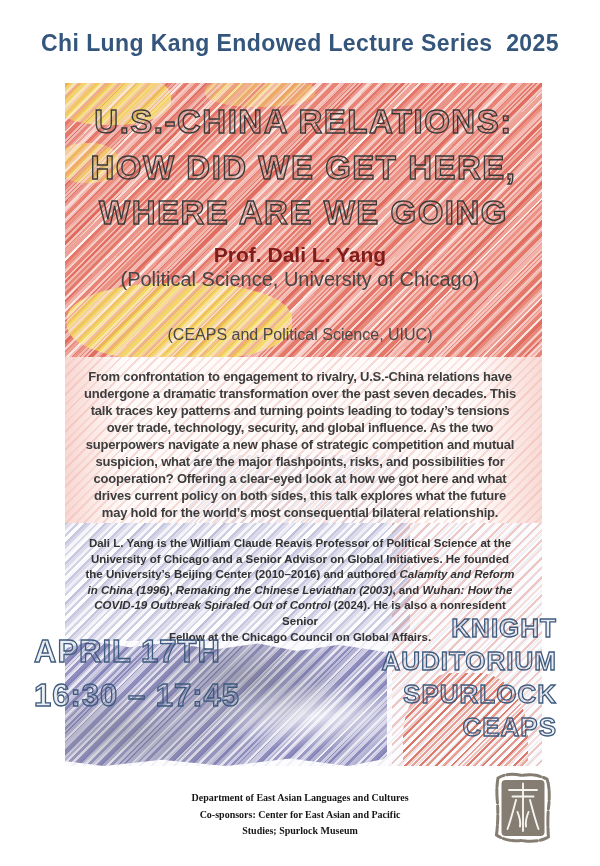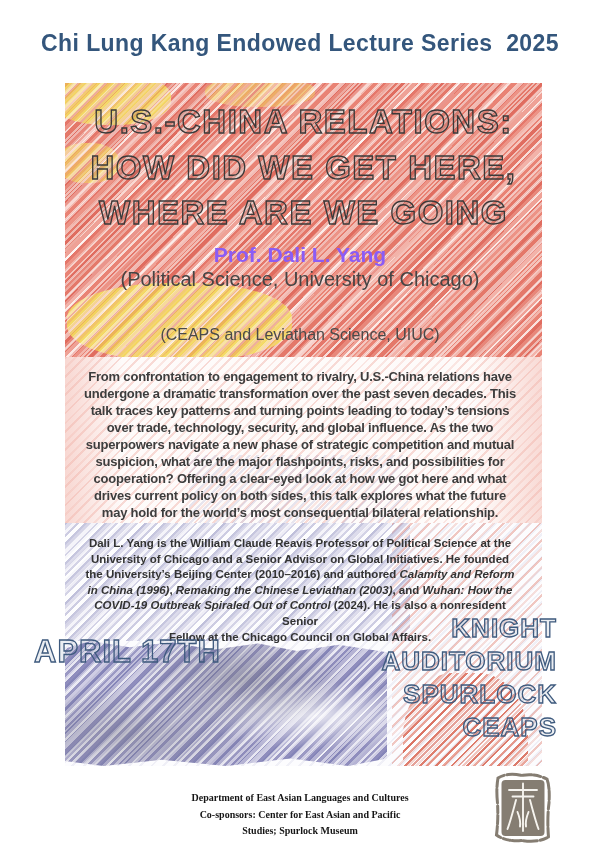--- a/index.html
+++ b/index.html
@@ -70,21 +70,21 @@
   .outline-dark{
     color:rgba(59,59,59,0.10);-webkit-text-stroke:1.35px #3a3a3a;font-weight:bold;
   }
   .outline-navy{
     color:rgba(62,90,126,0.10);-webkit-text-stroke:1.3px #3e5a7e;font-weight:bold;
   }
   .lecture-title{
     top:99px;left:65px;width:477px;text-align:center;
     font-size:33px;line-height:45.5px;letter-spacing:1.5px;
   }
-  .speaker-name{top:243px;font-size:21px;font-weight:bold;color:#8b5cf6;}
+  .speaker-name{top:243px;font-size:21px;font-weight:bold;color:#7f1d1d;}
   .speaker-affil{top:268px;font-size:20px;color:#454545;}
   .chair-line{top:305px;font-size:16px;font-weight:bold;color:#3c3c3c;}
   .chair-affil{top:326px;font-size:16px;color:#4a4a4a;}
   .abstract{
     top:368px;left:70px;width:460px;text-align:center;white-space:pre-line;
     font-size:13px;font-weight:bold;line-height:17px;letter-spacing:-0.2px;color:#3d3d3d;
   }
   .bio{
     top:536px;left:78px;width:444px;text-align:center;white-space:pre-line;
     font-size:11.5px;font-weight:bold;line-height:15.6px;color:#333333;
@@ -126,41 +126,42 @@
   <div class="abs center series-title">Chi Lung Kang Endowed Lecture Series  2025</div>
 
   <div class="abs lecture-title outline-dark">
     <div>U.S.-CHINA RELATIONS:</div>
     <div>HOW DID WE GET HERE,</div>
     <div>WHERE ARE WE GOING</div>
   </div>
 
   <div class="abs center speaker-name">Prof. Dali L. Yang</div>
   <div class="abs center speaker-affil">(Political Science, University of Chicago)</div>
-  <div class="abs center chair-affil">(CEAPS and Leviathan Science, UIUC)</div>
+  <div class="abs center chair-affil">(CEAPS and Political Science, UIUC)</div>
 
   <div class="abs abstract">From confrontation to engagement to rivalry, U.S.-China relations have
 undergone a dramatic transformation over the past seven decades. This
 talk traces key patterns and turning points leading to today’s tensions
 over trade, technology, security, and global influence. As the two
 superpowers navigate a new phase of strategic competition and mutual
 suspicion, what are the major flashpoints, risks, and possibilities for
 cooperation? Offering a clear-eyed look at how we got here and what
 drives current policy on both sides, this talk explores what the future
 may hold for the world’s most consequential bilateral relationship.</div>
 
   <div class="abs bio"><span>Dali L. Yang is the William Claude Reavis Professor of Political Science at the
 University of Chicago and a Senior Advisor on Global Initiatives. He founded
 the University’s Beijing Center (2010–2016) and authored </span><span style="font-style: italic;">Calamity and Reform
 in China (1996)</span><span>, </span><span style="font-style: italic;">Remaking the Chinese Leviathan (2003)</span><span>, and </span><span style="font-style: italic;">Wuhan: How the
 COVID-19 Outbreak Spiraled Out of Control</span><span> (2024). He is also a nonresident Senior
 Fellow at the Chicago Council on Global Affairs.</span></div>
 
   <div class="abs event-date-block outline-navy">
     <div>APRIL 17TH</div>
+    <div>16:30 – 17:45</div>
   </div>
 
   <div class="abs venue-block outline-navy">
     <div>KNIGHT</div>
     <div>AUDITORIUM</div>
     <div>SPURLOCK</div>
     <div>CEAPS</div>
   </div>
 
   <div class="abs footer">Department of East Asian Languages and Cultures

